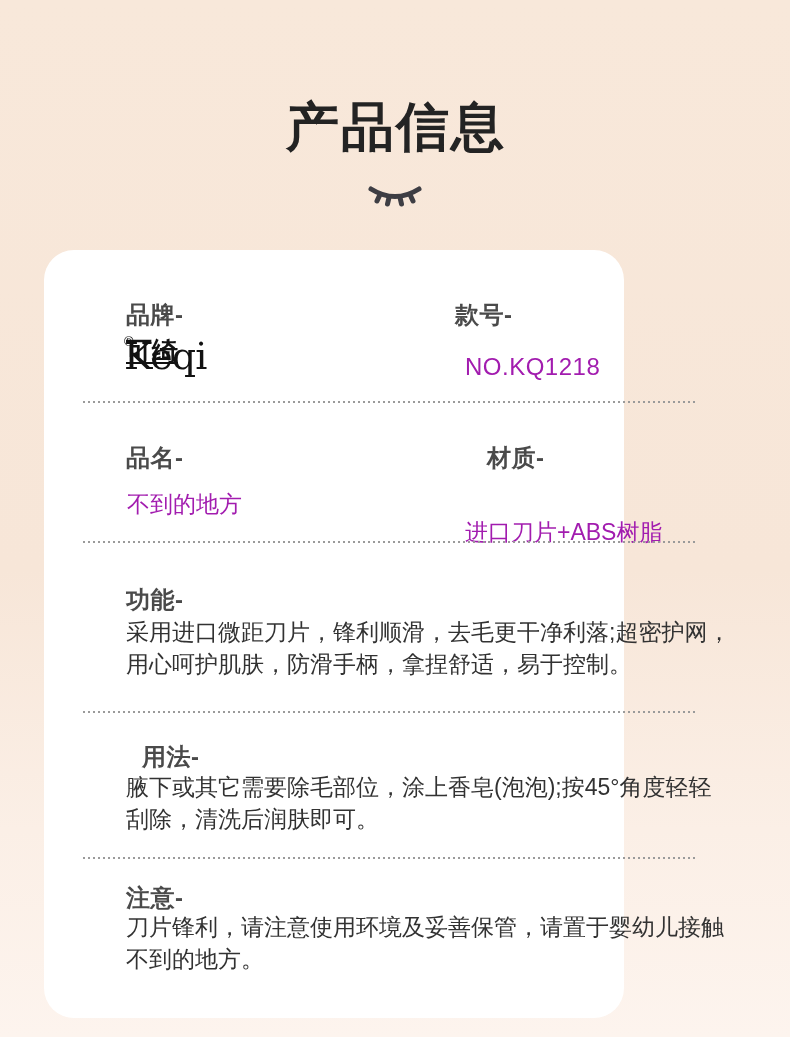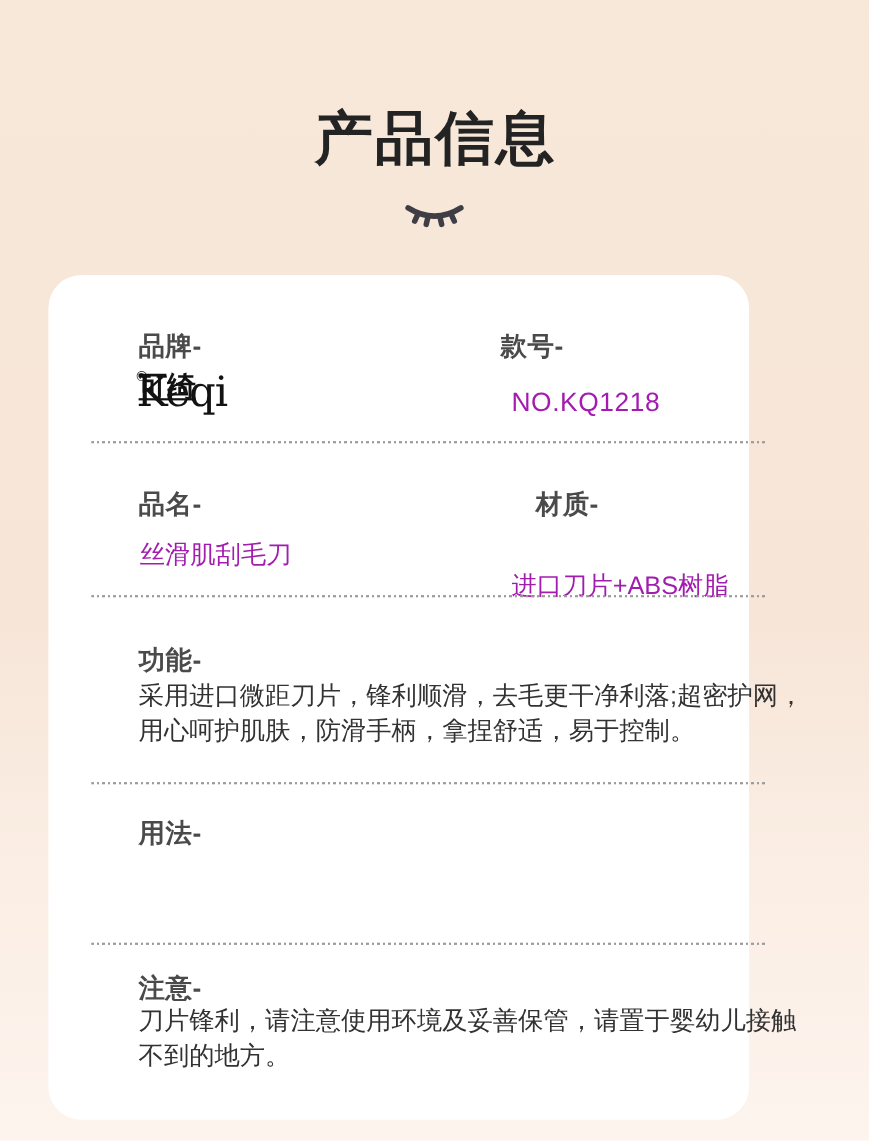--- a/index.html
+++ b/index.html
@@ -16,21 +16,21 @@
     position:absolute;left:0;top:96px;width:790px;margin:1px;
     text-align:center;
     font-size:53px;font-weight:900;letter-spacing:2px;
     color:#232323;line-height:1.15;
   }
   .lash-icon{
     position:absolute;left:367px;top:180px;width:56px;height:34px;
   }
   .lash-icon svg{display:block;}
   .card{
-    position:absolute;left:44px;top:250px;width:637px;height:768px;
+    position:absolute;left:44px;top:250px;width:580px;height:768px;
     background:#ffffff;border-radius:30px;
   }
   .card *{position:absolute;margin:0;}
   .label{
     font-size:24px;font-weight:700;color:#4a4a4a;letter-spacing:0.5px;
     white-space:nowrap;
   }
   .value{
     font-size:23px;font-weight:400;color:#a21caf;white-space:nowrap;
   }
@@ -51,21 +51,21 @@
   .model-value{left:421px;top:103px;font-size:24px;letter-spacing:0.5px;}
   .divider-1{top:151px;}
   .name-label{left:82px;top:192px;}
   .name-value{left:83px;top:239px;}
   .material-label{left:411px;top:192px;margin-left:32px;}
   .material-value{left:421px;top:239px;margin-top:28px;}
   .divider-2{top:291px;}
   .func-label{left:82px;top:334px;text-align:center;}
   .func-body{left:82px;top:366px;}
   .divider-3{top:461px;}
-  .usage-label{left:82px;top:491px;}
+  .usage-label{left:98px;top:491px;}
   .usage-body{left:82px;top:521px;}
   .divider-4{top:607px;}
   .notice-label{left:82px;top:632px;}
   .notice-body{left:82px;top:661px;}
 </style>
 </head>
 <body>
 
 <div class="canvas">
 
@@ -91,34 +91,36 @@
         <span class="logo-cn">可绮</span>
         <span class="logo-reg">®</span>
       </div>
 
     <div class="label model-label">款号-</div>
     <div class="value model-value">NO.KQ1218</div>
 
     <div class="divider divider-1"></div>
 
     <div class="label name-label">品名-</div>
-    <div class="value name-value">丝滑肌刮毛刀</div>
+    <div class="value name-value">不到的地方</div>
 
     <div class="label material-label">材质-</div>
     <div class="value material-value">进口刀片+ABS树脂</div>
 
     <div class="divider divider-2"></div>
 
     <div class="label func-label">功能-</div>
     <div class="body-text func-body">采用进口微距刀片，锋利顺滑，去毛更干净利落;超密护网，
 用心呵护肌肤，防滑手柄，拿捏舒适，易于控制。</div>
 
     <div class="divider divider-3"></div>
 
     <div class="label usage-label">用法-</div>
+    <div class="body-text usage-body">腋下或其它需要除毛部位，涂上香皂(泡泡);按45°角度轻轻
+刮除，清洗后润肤即可。</div>
 
     <div class="divider divider-4"></div>
 
     <div class="label notice-label">注意-</div>
     <div class="body-text notice-body">刀片锋利，请注意使用环境及妥善保管，请置于婴幼儿接触
 不到的地方。</div>
 
   </div>
 </div>
 

